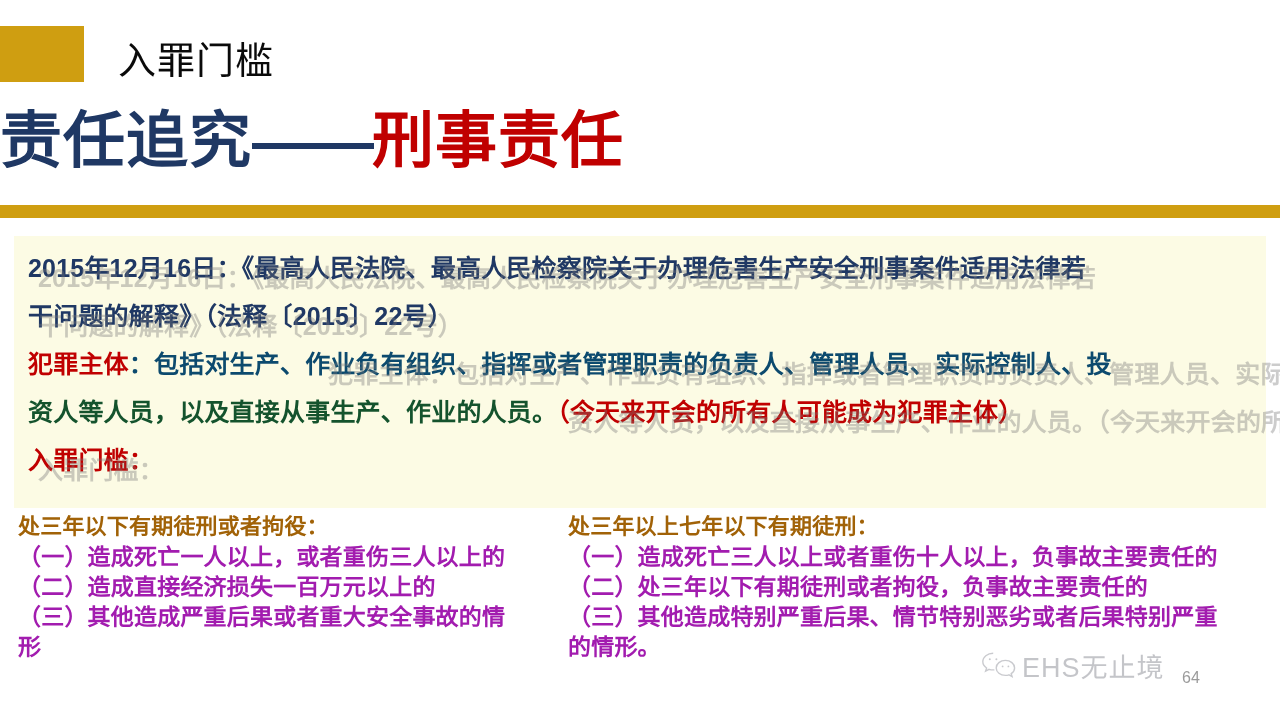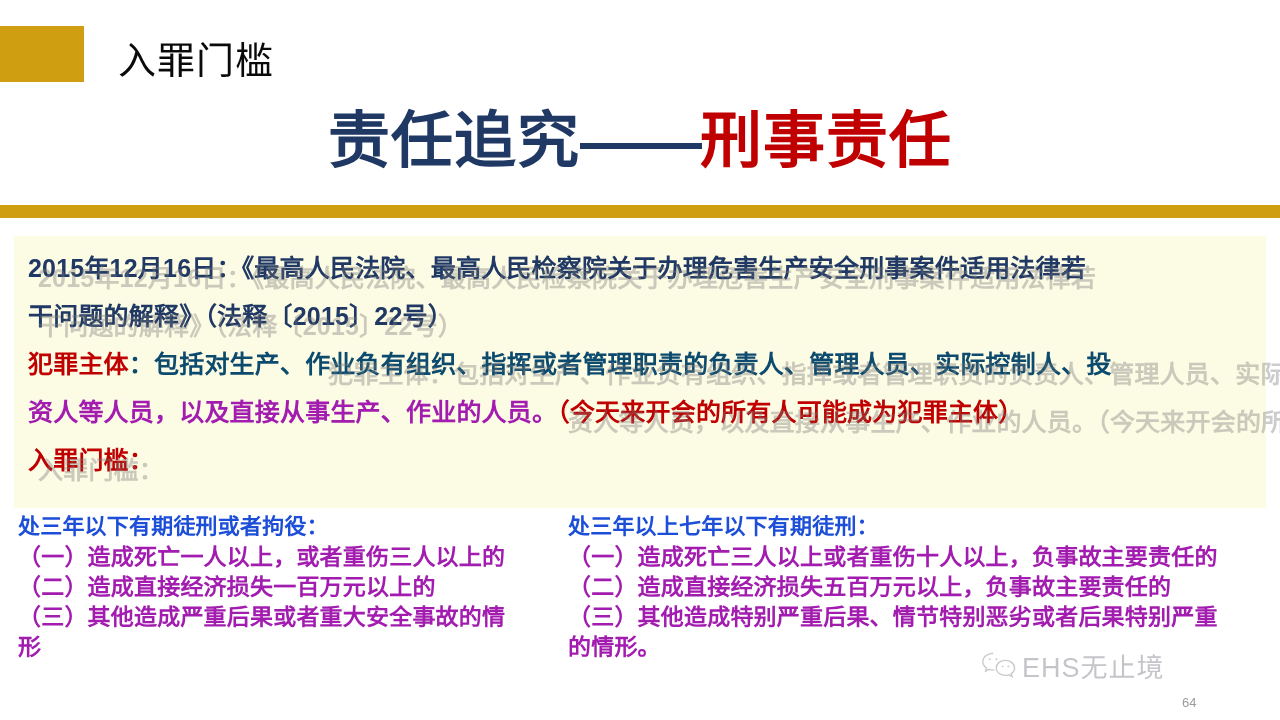--- a/index.html
+++ b/index.html
@@ -44,21 +44,20 @@
     letter-spacing: 1px;
     white-space: nowrap;
   }
 
   
   .headline {
     position: absolute;
     left: 0;
     right: 0;
     top: 104px;
-    text-align: center;
     font-size: 62px;
     line-height: 74px;
     font-weight: 700;
     white-space: nowrap;
     letter-spacing: 1px;
   }
   .headline .navy { color: #1f3864; }
   .headline .rule {
     color: #1f3864;
     letter-spacing: -2px;
@@ -124,21 +123,21 @@
     position: absolute;
     top: 0;
   }
   .col-left  { left: 18px;  width: 548px; }
   .col-right { left: 568px; width: 712px; }
 
   .col-head {
     font-size: 22px;
     line-height: 30px;
     font-weight: 700;
-    color: #1d4ed8;
+    color: #a16207;
     letter-spacing: .2px;
   }
   .col-item {
     font-size: 23px;
     line-height: 30px;
     font-weight: 700;
     color: #a21caf;
     letter-spacing: .2px;
   }
 
@@ -158,22 +157,22 @@
     color: #7d7f88;
     font-weight: 400;
     letter-spacing: 1px;
     white-space: nowrap;
   }
   .wm-icon { display: block; }
 
   .page-number {
     position: absolute;
     left: 1182px;
-    top: 693px;
-    font-size: 13px;
+    top: 668px;
+    font-size: 16px;
     line-height: 20px;
     color: #8a8a8a;
     opacity: .85;
   }
 </style>
 </head>
 <body>
 
 <div id="slide">
 
@@ -183,37 +182,37 @@
   <div class="headline">
     <span class="navy">责任追究</span><span class="rule">——</span><span class="red">刑事责任</span>
   </div>
 
   <div class="gold-band"></div>
 
   <div class="panel" id="panel">
       <div class="panel-line"><div class="ghost">2015年12月16日：《最高人民法院、最高人民检察院关于办理危害生产安全刑事案件适用法律若</div><span style="color: rgb(31, 56, 100);">2015年12月16日：《最高人民法院、最高人民检察院关于办理危害生产安全刑事案件适用法律若</span></div>
       <div class="panel-line"><div class="ghost">干问题的解释》（法释〔2015〕22号）</div><span style="color: rgb(31, 56, 100);">干问题的解释》（法释〔2015〕22号）</span></div>
       <div class="panel-line"><div class="ghost g2">犯罪主体：包括对生产、作业负有组织、指挥或者管理职责的负责人、管理人员、实际控制人、投</div><span style="color: rgb(192, 0, 0);">犯罪主体</span><span style="color: #0c4a6e;">：包括对生产、作业负有组织、指挥或者管理职责的负责人、管理人员、实际控制人、投</span></div>
-      <div class="panel-line"><div class="ghost g3">资人等人员，以及直接从事生产、作业的人员。（今天来开会的所有人可能成为犯罪主体）</div><span style="color: #a21caf;">资人等人员，以及直接从事生产、作业的人员。</span><span style="color: rgb(192, 0, 0);">（今天来开会的所有人可能成为犯罪主体）</span></div>
+      <div class="panel-line"><div class="ghost g3">资人等人员，以及直接从事生产、作业的人员。（今天来开会的所有人可能成为犯罪主体）</div><span style="color: #14532d;">资人等人员，以及直接从事生产、作业的人员。</span><span style="color: rgb(192, 0, 0);">（今天来开会的所有人可能成为犯罪主体）</span></div>
       <div class="panel-line"><div class="ghost">入罪门槛：</div><span style="color: rgb(192, 0, 0);">入罪门槛：</span></div>
     </div>
 
   <div class="cols">
     <div class="col col-left">
       <div class="col-head">处三年以下有期徒刑或者拘役：</div>
       <div class="col-item">（一）造成死亡一人以上，或者重伤三人以上的</div>
       <div class="col-item">（二）造成直接经济损失一百万元以上的</div>
       <div class="col-item">（三）其他造成严重后果或者重大安全事故的情</div>
       <div class="col-item">形</div>
     </div>
 
     <div class="col col-right">
       <div class="col-head">处三年以上七年以下有期徒刑：</div>
       <div class="col-item">（一）造成死亡三人以上或者重伤十人以上，负事故主要责任的</div>
-      <div class="col-item">（二）造成直接经济损失五百万元以上，负事故主要责任的</div>
+      <div class="col-item">（二）处三年以下有期徒刑或者拘役，负事故主要责任的</div>
       <div class="col-item">（三）其他造成特别严重后果、情节特别恶劣或者后果特别严重</div>
       <div class="col-item">的情形。</div>
     </div>
   </div>
 
   <div class="watermark">
     <span class="wm-icon">
       <svg width="40" height="32" viewBox="0 0 40 32" fill="none" stroke="#8a8c95" stroke-width="1.4">
         <path d="M13.2 3.2C7.4 3.2 2.8 7.0 2.8 11.6c0 2.6 1.5 4.9 3.8 6.4l-1.0 3.1 3.5-1.8c1.3 .4 2.7 .6 4.1 .6 .4 0 .8 0 1.2-.05"></path>
         <circle cx="9.8" cy="9.2" r="1.0" fill="#8a8c95" stroke="none"></circle>

